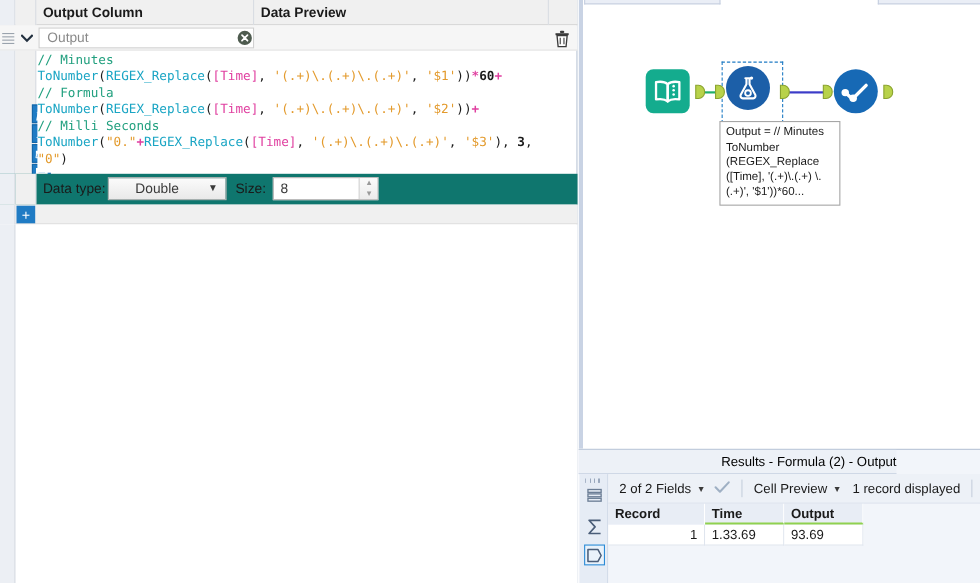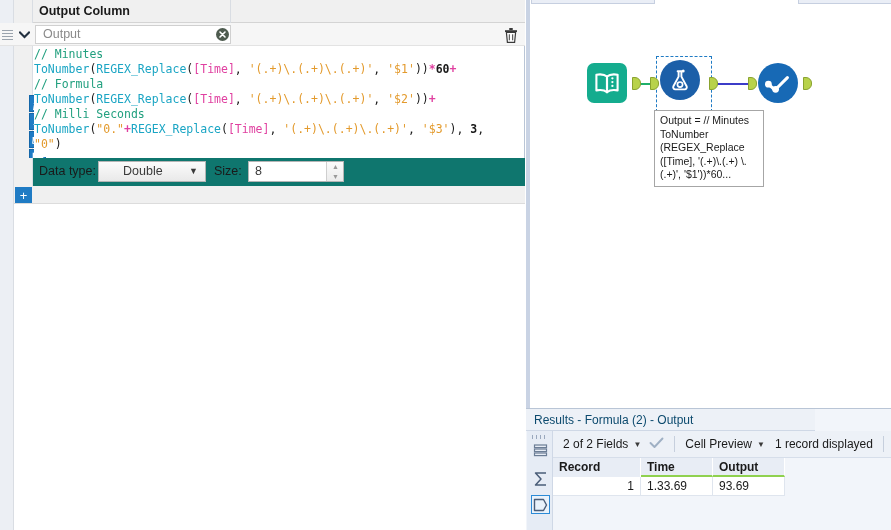--- a/index.html
+++ b/index.html
@@ -218,21 +218,21 @@
   
   #results {
     position: absolute; left: 526px; top: 408px; width: 365px; height: 122px;
     background: #f2f5fa;
     border-top: 1px solid #b9c5d6;
   }
   .res-title {
     position: absolute; left: 0; top: 0; width: 289px; height: 22px;
     line-height: 22px; padding-left: 8px;
     background: #edf1f7; border-bottom: 1px solid #cfd8e6;
-    font-size: 12px; color: #0c4a6e;
+    font-size: 12px; color: #000000; text-align: right;
   }
   .res-rail {
     position: absolute; left: 1px; top: 22px; width: 26px; height: 100px;
     background: #e6ecf5; border-right: 1px solid #cfd8e6;
   }
   .rail-dots { position:absolute; left:5px; top:4px; width:16px; height:4px;
     background: repeating-linear-gradient(90deg,#9aa8bd 0 1px, transparent 1px 4px); }
   .rail-btn { position:absolute; left:4px; width:19px; height:19px; display:flex; align-items:center; justify-content:center; }
   #rail-grid { top: 10px; }
   #rail-sum  { top: 38px; }
@@ -275,20 +275,21 @@
 <body>
 
 <div id="root">
 
   <div id="config-panel">
 
     <div class="cfg-header">
       <div class="gut1"></div>
       <div class="gut2"></div>
       <div class="col-title" id="col-output-column">Output Column</div>
+      <div class="col-title" id="col-data-preview">Data Preview</div>
       <div class="hdr-tail"></div>
     </div>
 
     <div class="cfg-row2">
       <div class="grip">
         <i></i>
           <i></i>
           <i></i>
           <i></i>
       </div>

